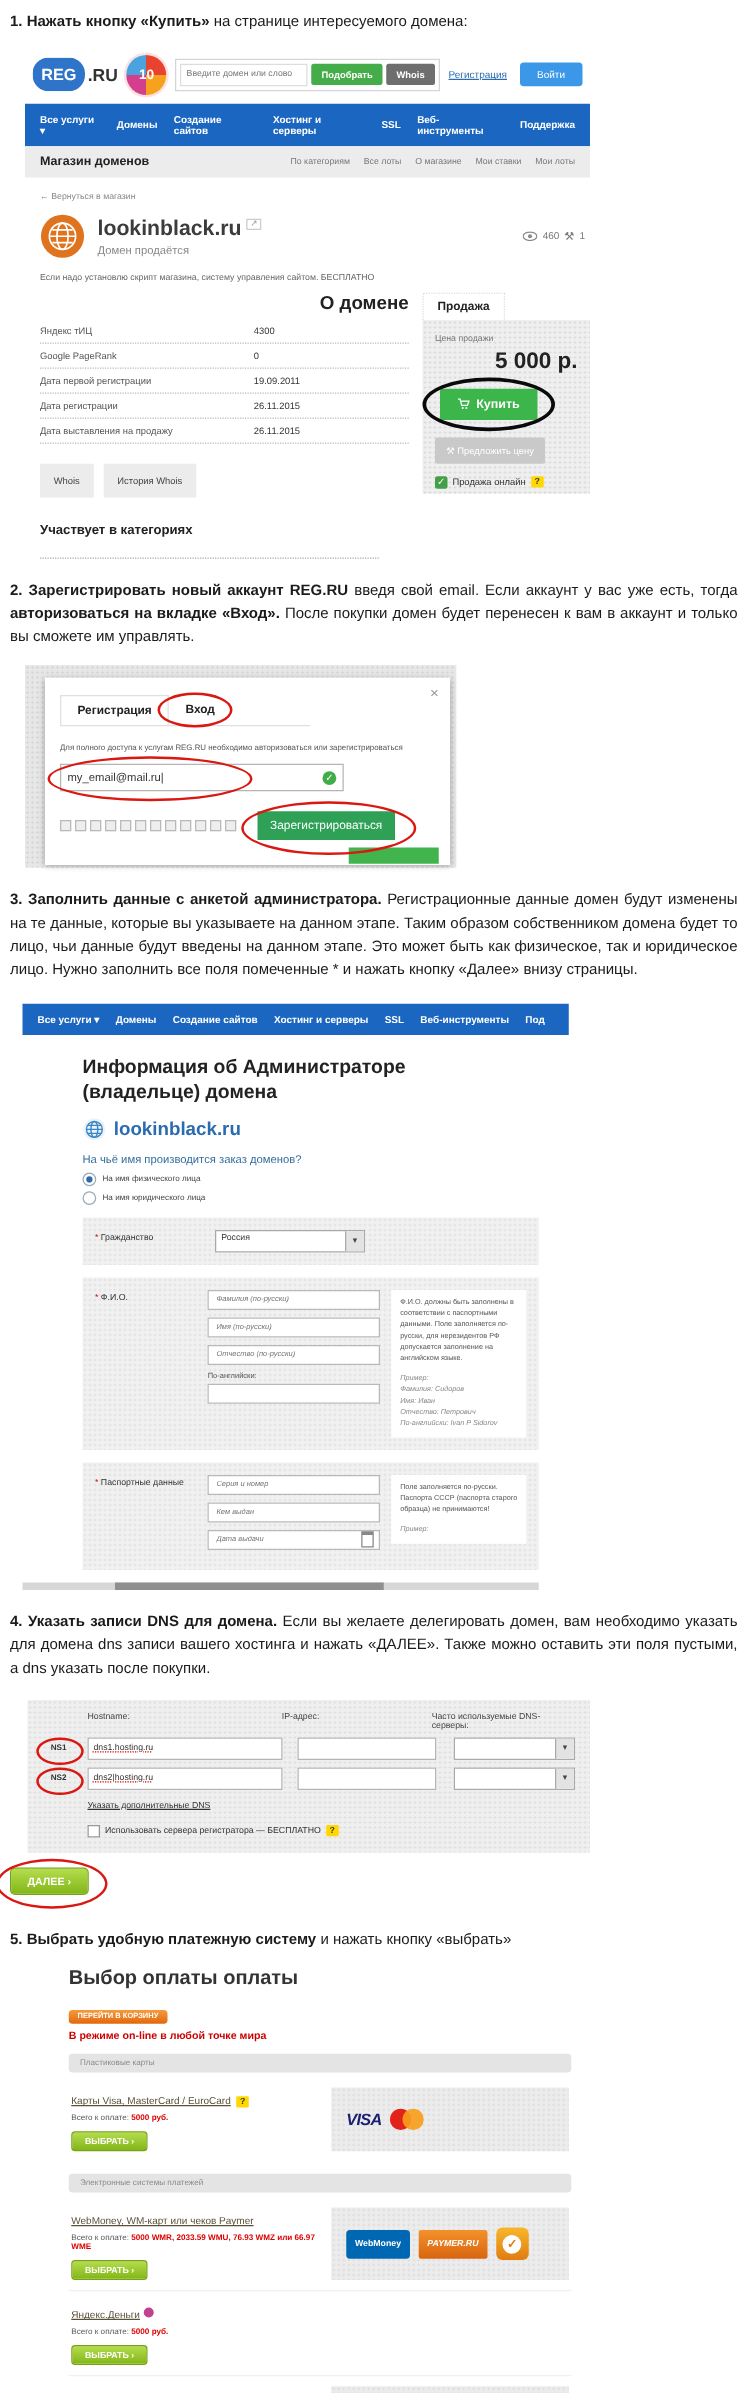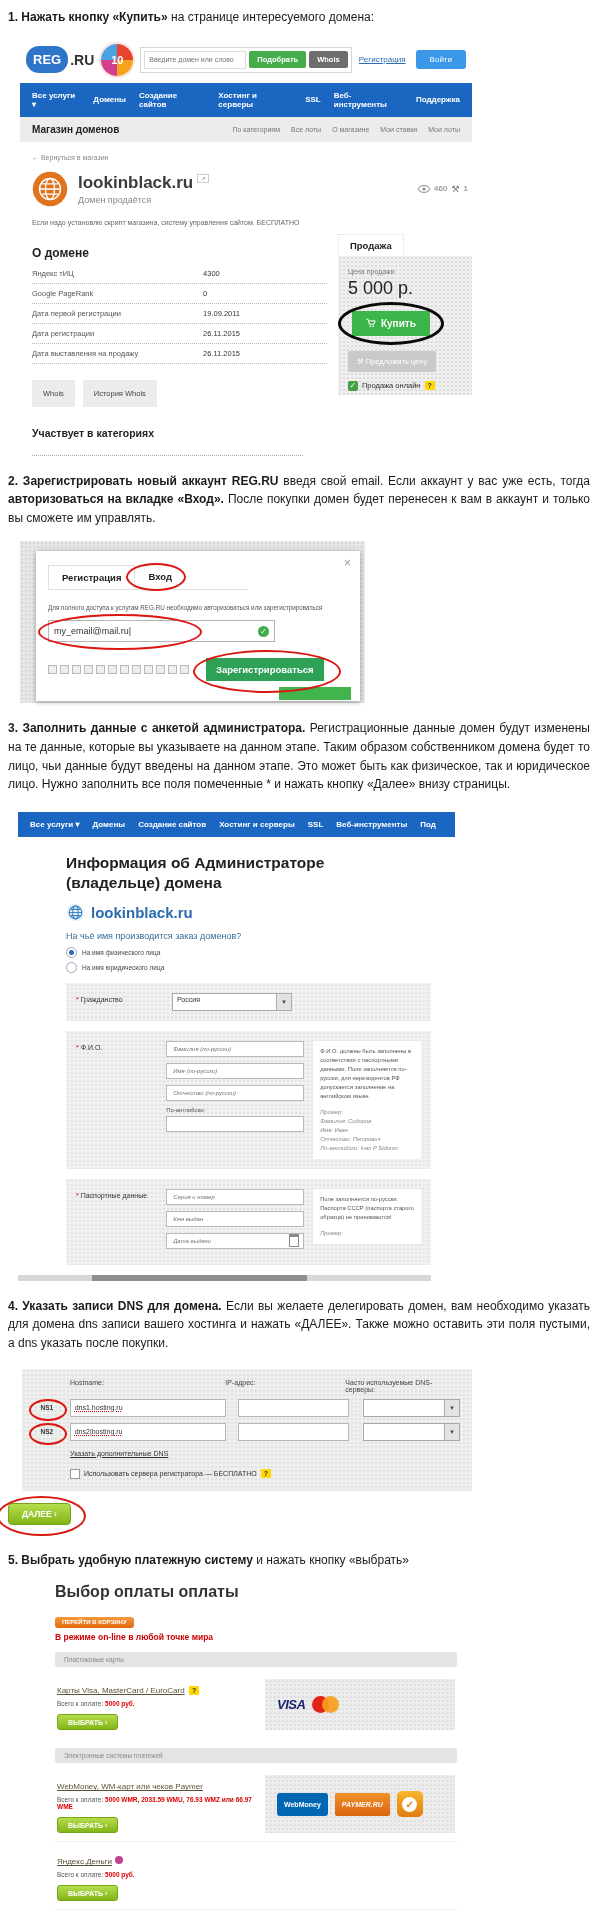--- a/index.html
+++ b/index.html
@@ -37,32 +37,32 @@
   .subnav-links{margin-left:auto;display:flex;gap:11px;font-size:7px;color:#777;}
   .backlink{margin:12px 0 6px 12px;font-size:7px;color:#888;display:inline-block;}
   .dom-row{display:flex;align-items:center;gap:10px;margin:4px 0 0 12px;}
   .dom-title{font-size:17px;font-weight:bold;color:#3c3c3c;}
   .extbox{border:1px solid #ccc;color:#999;font-size:7px;padding:0 2px;margin-left:4px;vertical-align:super;}
   .dom-status{font-size:9px;color:#888;margin-top:2px;}
   .dom-stats{margin-left:auto;margin-right:4px;display:flex;align-items:center;gap:4px;font-size:8px;color:#777;}
   .promo{font-size:7px;color:#666;margin:12px 0 0 12px;}
   .s1-main{display:flex;margin:8px 0 0 12px;}
   .s1-left{width:297px;}
-  .about-title{font-weight:bold;font-size:12px;margin:12px 0 4px;}
+  .about-title{font-weight:bold;font-size:15px;margin:0 0 4px;text-align:right;}
   .arow{display:flex;font-size:7.5px;padding:5px 0;border-bottom:1px dotted #bbb;}
   .arow .al{width:58%;color:#555;}
   .arow .av{color:#333;}
   .tiles{display:flex;gap:8px;margin-top:16px;}
   .tile-btn{background:#ececec;font-size:7.5px;color:#444;padding:9px 11px;cursor:pointer;}
   .cats{margin-top:20px;font-weight:bold;font-size:10.5px;border-bottom:1px dotted #aaa;padding-bottom:16px;width:92%;}
   .sale-panel{width:135px;margin-left:11px;padding:0 0 12px;}
   .sale-tab{background:#fff;border:1px dotted #ddd;border-bottom:none;display:inline-block;padding:5px 11px;font-weight:bold;font-size:9.5px;}
   .sale-body{padding:12px 10px 4px;}
   .price-label{font-size:7px;color:#777;}
-  .price{font-size:18px;font-weight:normal;color:#222;margin:3px 0 12px;}
+  .price{font-size:18px;font-weight:bold;color:#222;margin:3px 0 12px;text-align:right;}
   .buy-wrap{position:relative;width:fit-content;margin:0 0 14px 4px;}
   .btn-buy{background:#3cb54a;color:#fff;font-weight:bold;font-size:10px;padding:7px 14px;border-radius:2px;display:flex;align-items:center;gap:5px;}
   .btn-offer{background:#c9c9c9;color:#fff;font-size:7.5px;padding:6px 9px;border-radius:2px;width:fit-content;}
   .online{display:flex;align-items:center;gap:4px;margin-top:13px;font-size:7.5px;color:#333;}
   .chk-g{width:10px;height:10px;background:#43a047;border-radius:2px;color:#fff;font-size:8px;line-height:10px;text-align:center;}
 
   
   .shot2{margin:14px 0 0 20px;width:345px;height:162px;position:relative;background-color:#e7e7e7;background-image:radial-gradient(#d8d8d8 1px,transparent 1px);background-size:4px 4px;}
   .modal{position:absolute;left:16px;top:10px;width:300px;height:138px;background:#fff;box-shadow:0 1px 5px rgba(0,0,0,.35);padding:6px 12px;}
   .modal-close{position:absolute;right:9px;top:5px;color:#999;font-size:12px;cursor:pointer;}
@@ -70,21 +70,21 @@
   .tabA{border:1px solid #e0e0e0;border-bottom:none;background:#fff;padding:6px 13px;font-weight:bold;font-size:9.5px;}
   .tabB{padding:6px 13px;font-weight:bold;font-size:9.5px;position:relative;}
   .modal-hint{font-size:6.3px;color:#555;margin:14px 0 9px;}
   .email-wrap{position:relative;width:227px;}
   .email-field{display:flex;align-items:center;border:1px solid #b5b5b5;height:20px;padding:0 5px;font-size:9px;color:#333;background:#fff;}
   .email-field .val{flex:1;}
   .ok-circ{width:11px;height:11px;border-radius:50%;background:#3fae49;color:#fff;font-size:8px;line-height:11px;text-align:center;}
   .icons-row{display:flex;align-items:center;margin-top:16px;gap:3px;}
   .mini-ic{width:7px;height:7px;border:1px solid #b9b9b9;background:#eee;display:inline-block;}
   .btn-reg-wrap{position:relative;margin-left:14px;}
-  .btn-register{background:#2ea157;color:#fff;font-weight:bold;font-size:9.5px;padding:6px 10px;display:inline-block;}
+  .btn-register{background:#2ea157;color:#fff;font-weight:normal;font-size:9.5px;padding:6px 10px;display:inline-block;}
   .bg-frag{position:absolute;right:14px;bottom:3px;width:72px;height:13px;background:#41b44d;}
 
   
   .shot3{margin-top:18px;}
   .shot3 .bluenav{margin-left:18px;width:413px;}
   .form-body{margin-left:66px;width:365px;}
   .form-h2{font-size:15.5px;font-weight:bold;color:#222;line-height:1.3;margin:16px 0 10px;width:345px;}
   .fdom{display:flex;align-items:center;gap:6px;}
   .fdom span{color:#2b6cb0;font-size:15px;font-weight:bold;}
   .fq{color:#336e9e;font-size:9px;margin:9px 0 6px;}

